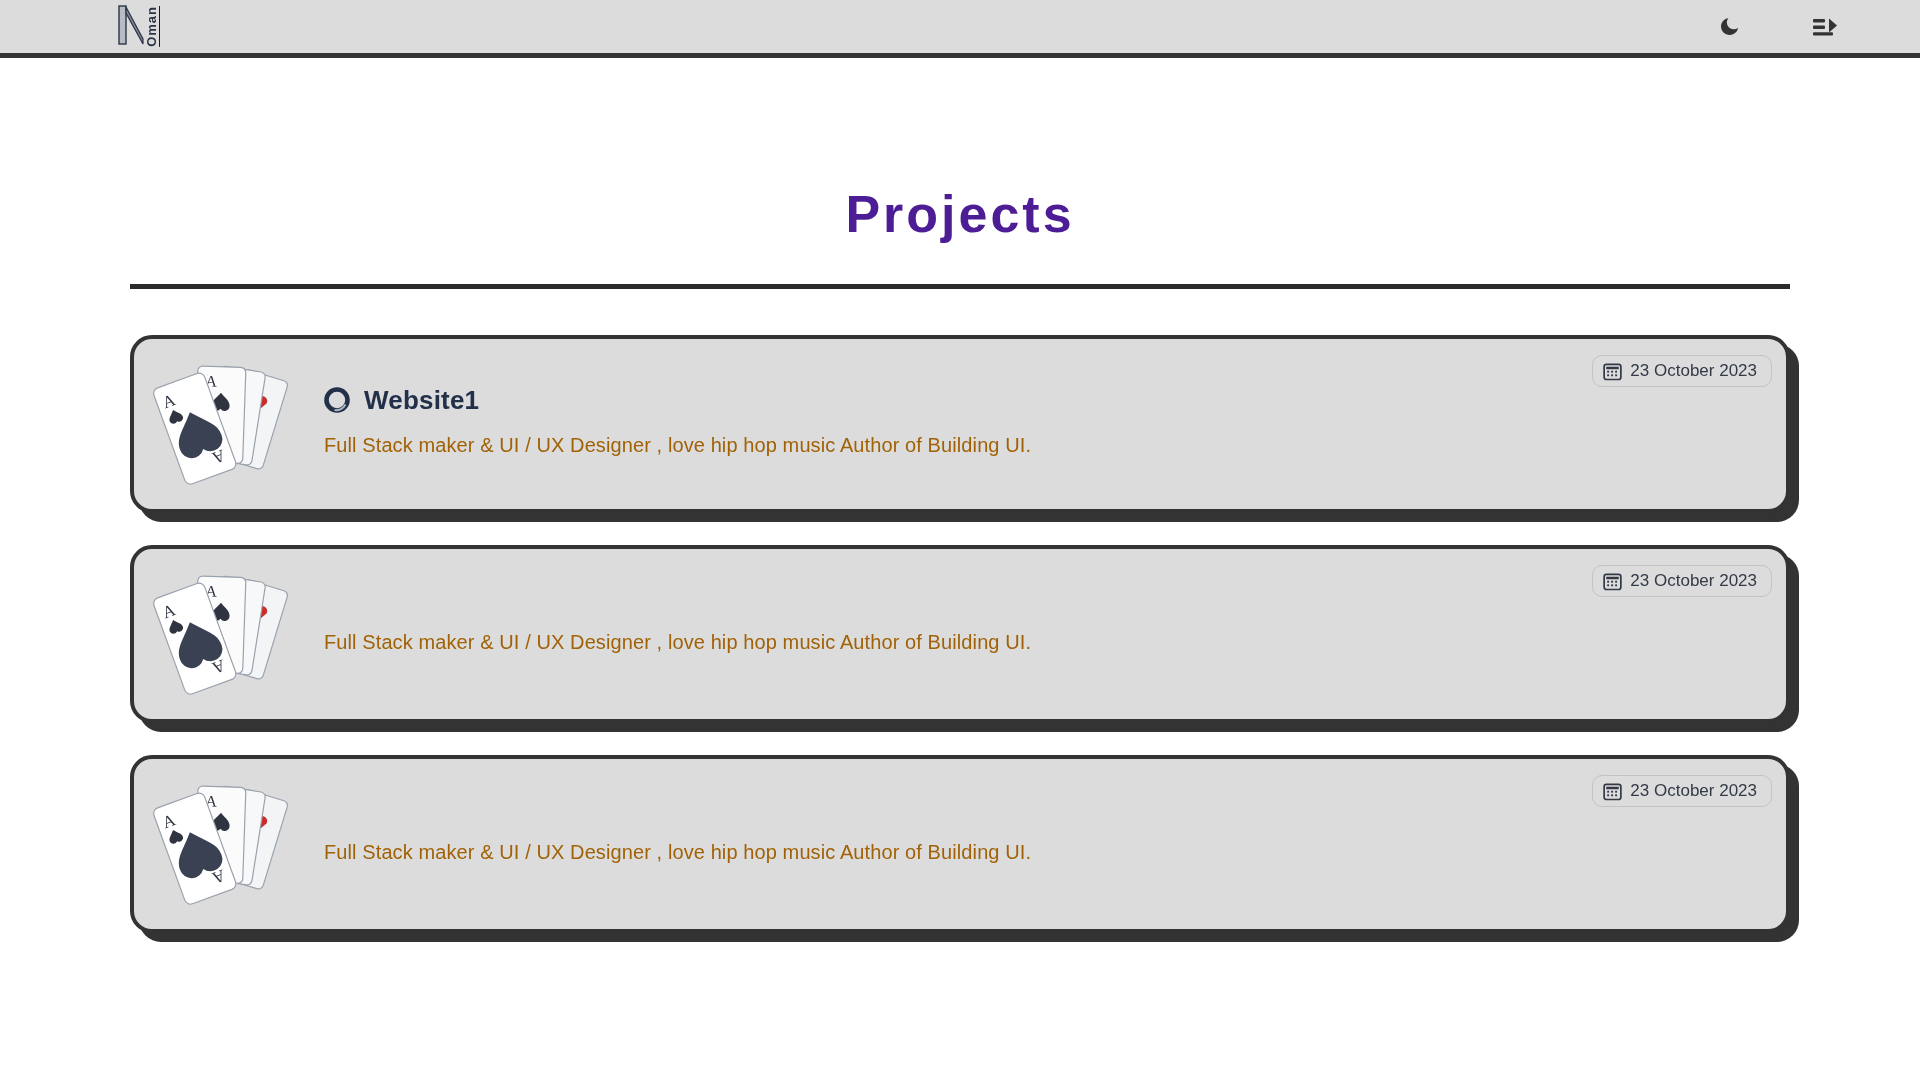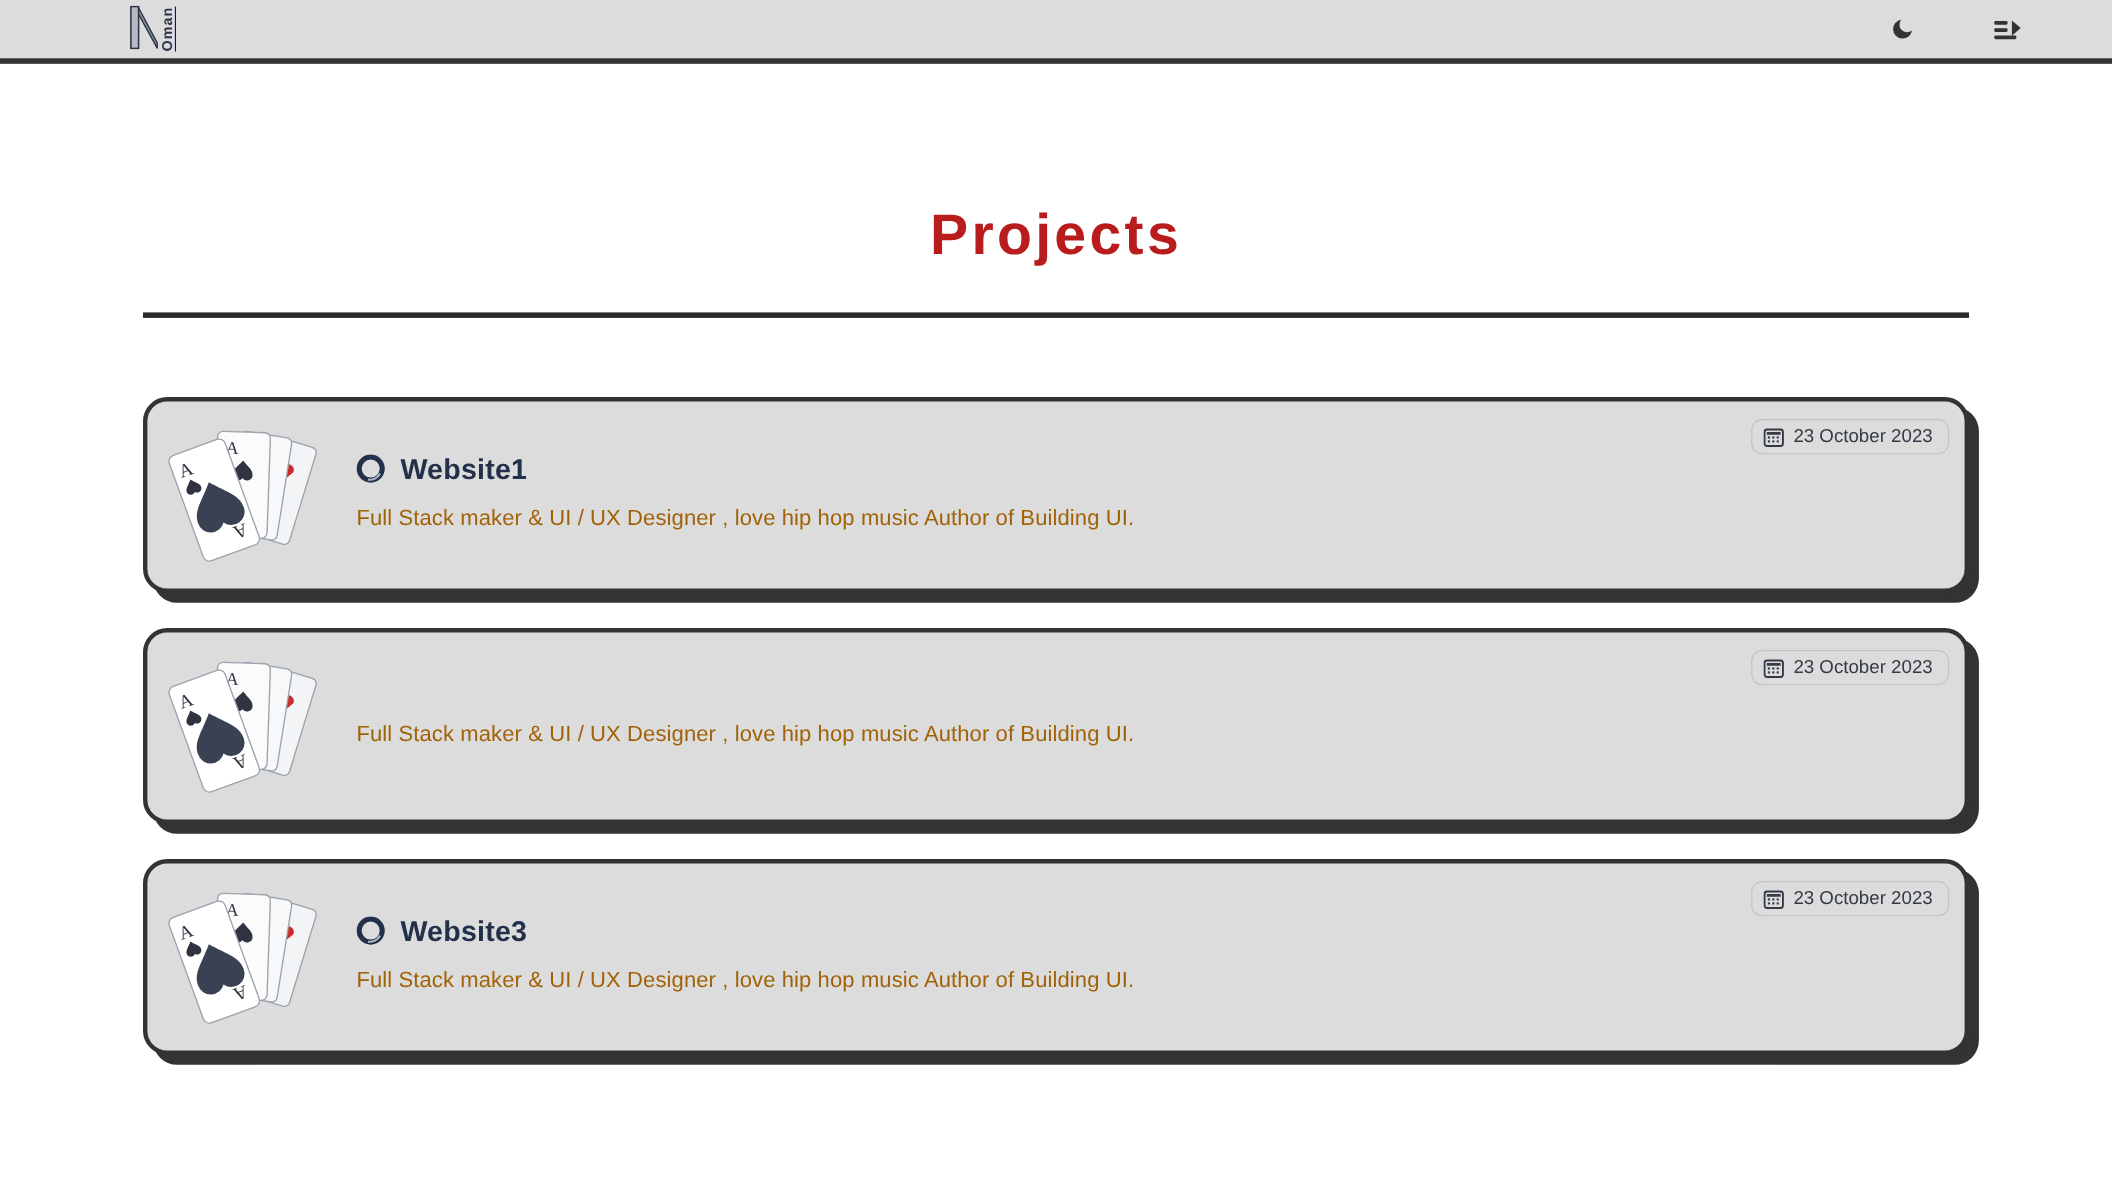--- a/index.html
+++ b/index.html
@@ -56,35 +56,35 @@
 
   
   .page{
     padding-top:130px;
   }
   .page-title{
     text-align:center;
     font-size:52px;
     font-weight:700;
     letter-spacing:3px;
-    color:#b91c1c;
+    color:#4c1d95;
     line-height:1;
   }
   .divider{
     width:1660px;
     margin:44px auto 0;
     height:5px;
     background:#2b2b2b;
     border:0;
   }
 
   
   .cards{
     width:1660px;
-    margin:72px auto 0;
+    margin:46px auto 0;
     display:flex;
     flex-direction:column;
     gap:32px;
   }
   .card{
     position:relative;
     background:#dcdcdc;
     border:4px solid #333333;
     border-radius:22px;
     box-shadow:9px 9px 0 0 #333333;
@@ -329,24 +329,17 @@
           <rect x="18" y="24" width="54" height="102" rx="6" fill="#ffffff"></rect>
           <text x="24" y="46" font-family="'Liberation Serif',serif" font-size="17" fill="#2f3440" stroke="none">A</text>
           <path d="M31 50 c-4 5 -7 6 -7 10 a4 4 0 0 0 7 2 a4 4 0 0 0 7 -2 c0 -4 -3 -5 -7 -10z" fill="#2f3440" stroke="none"></path>
           <path d="M46 58 c-13 15 -22 20 -22 32 a12 12 0 0 0 22 7 a12 12 0 0 0 22 -7 c0 -12 -9 -17 -22 -32z" fill="#3a4152" stroke="none"></path>
           <text x="56" y="116" font-family="'Liberation Serif',serif" font-size="17" fill="#2f3440" stroke="none" transform="rotate(180 60 110)">A</text>
         </g>
       </g>
     </svg>
 
     <div class="card-body">
-      <div class="card-heading">
-        <svg class="ring-icon" viewBox="0 0 26 26">
-          <circle cx="13" cy="13" r="10.5" fill="none" stroke="#22304a" stroke-width="4.6"></circle>
-          <path d="M21.5 17.5 A10.5 10.5 0 0 1 10.5 23" fill="none" stroke="#aeb6c4" stroke-width="2"></path>
-        </svg>
-        <h2 class="card-title">Website3</h2>
-      </div>
       <p class="card-desc">Full Stack maker &amp; UI / UX Designer , love hip hop music Author of Building UI.</p>
     </div>
   </article>
 </section>
 </main>
 
 </body></html>

